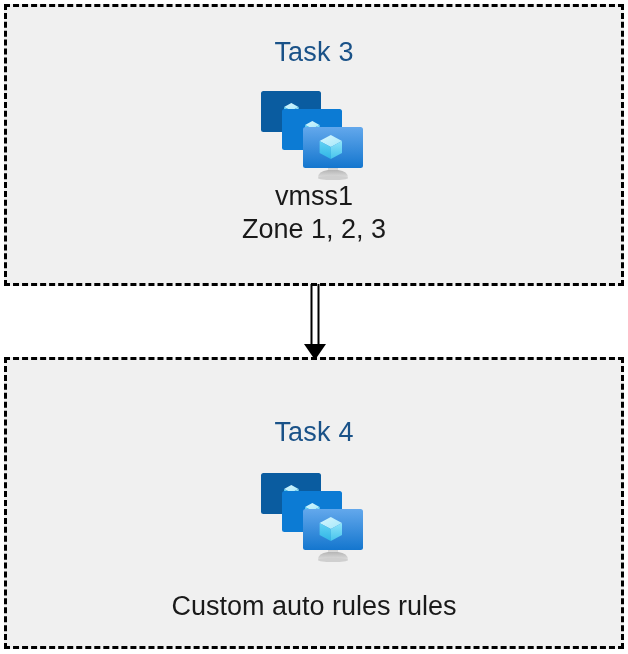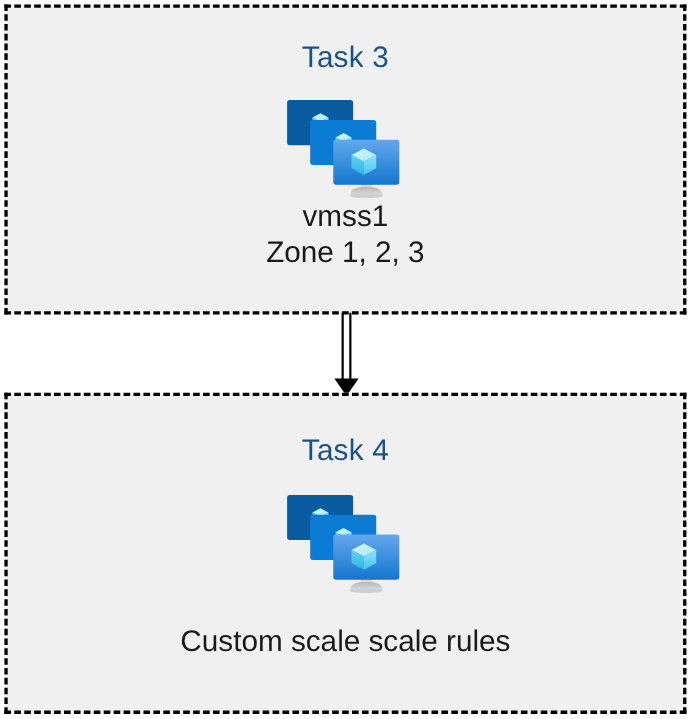--- a/index.html
+++ b/index.html
@@ -38,20 +38,21 @@
     top: 4px;
     width: 620px;
     height: 282px;
   }
 
   #box-task4 {
     left: 4px;
     top: 357px;
     width: 620px;
     height: 292px;
+    justify-content: center;
   }
 
   .task-title {
     color: #1a5288;
     font-size: 27px;
     line-height: 1;
     letter-spacing: 0.2px;
     white-space: nowrap;
   }
 
@@ -220,16 +221,16 @@
       <g>
         <rect x="43" y="39" width="60" height="41" rx="2.5" fill="url(#frontGrad4)"></rect>
         <g transform="translate(58,47) scale(0.80)">
           <path d="M16 0 L30 7.5 L16 15 L2 7.5 Z" fill="url(#cubeTopA4)"></path>
           <path d="M2 7.5 L16 15 L16 30 L2 22.5 Z" fill="url(#cubeLeftA4)"></path>
           <path d="M30 7.5 L16 15 L16 30 L30 22.5 Z" fill="url(#cubeRightA4)"></path>
         </g>
       </g>
     </svg>
 
-    <div class="task-caption">Custom scale scale rules</div>
+    <div class="task-caption">Custom auto rules rules</div>
   </div>
 
 </div>
 
 </body></html>

